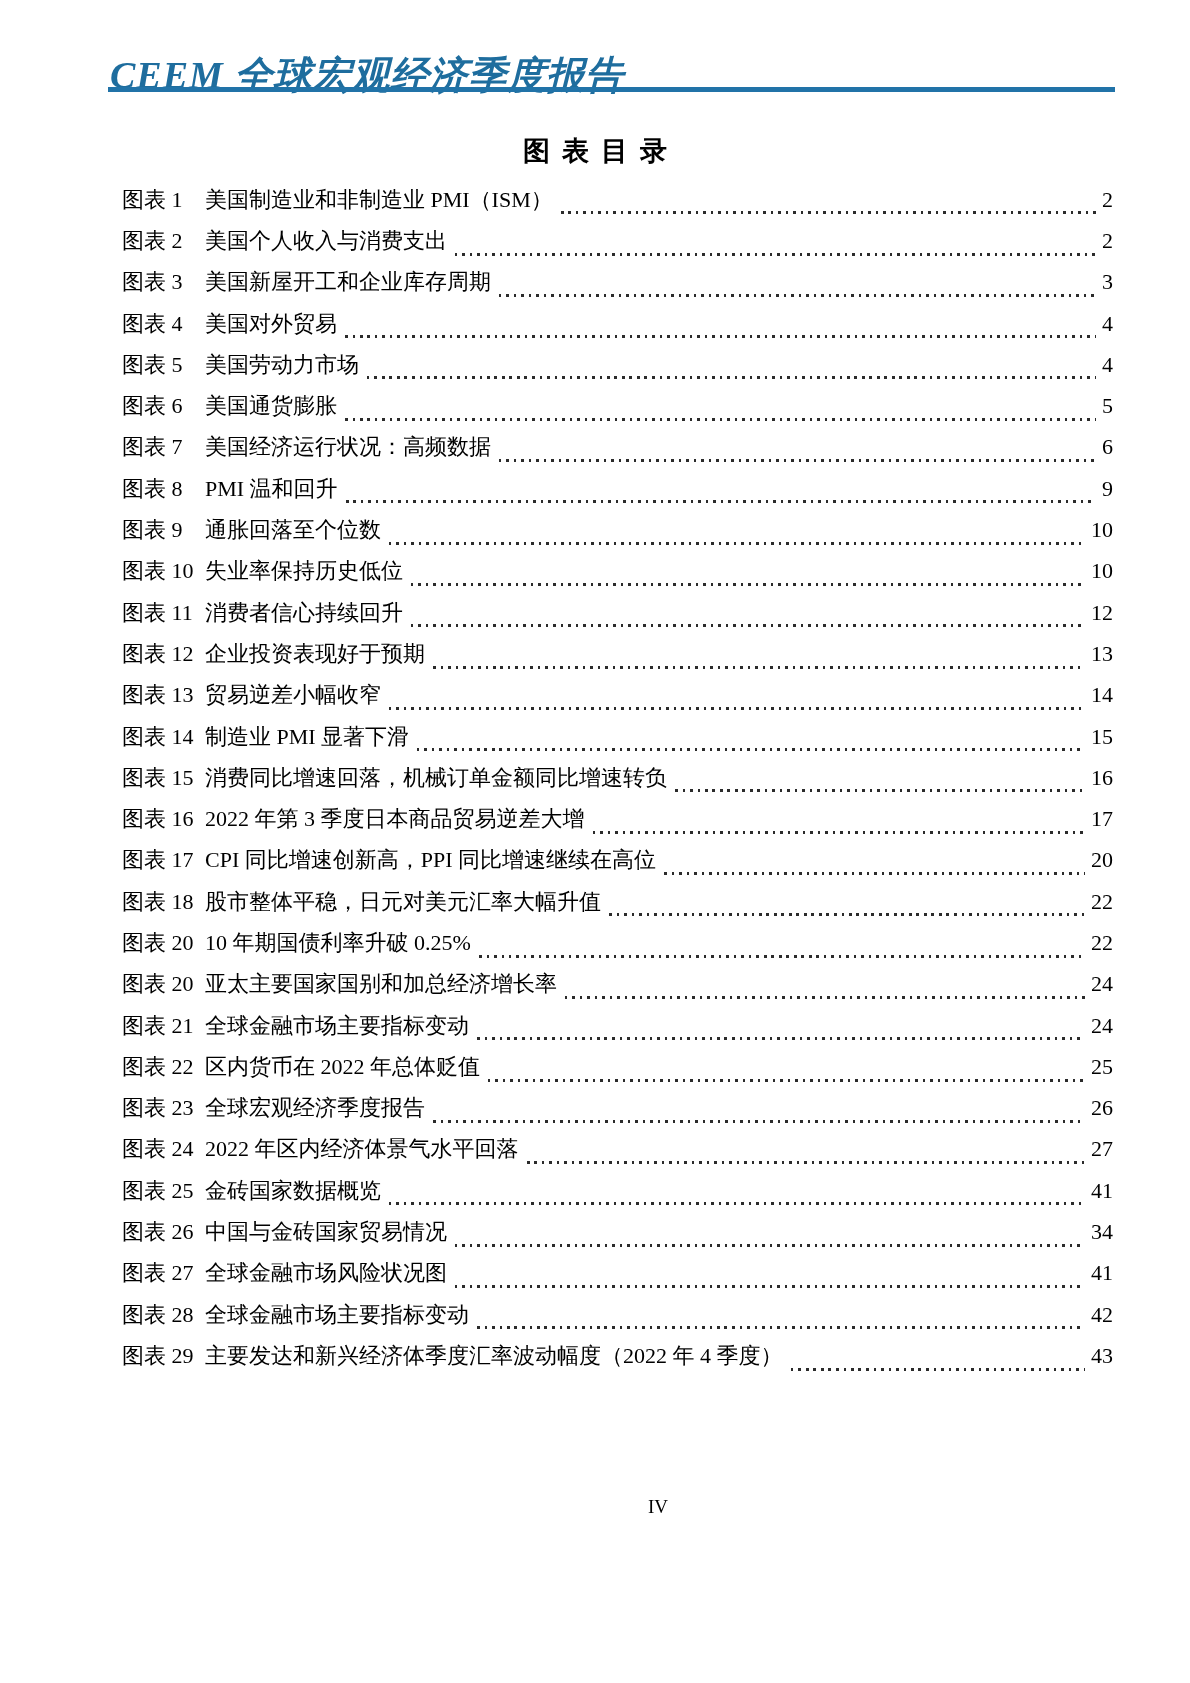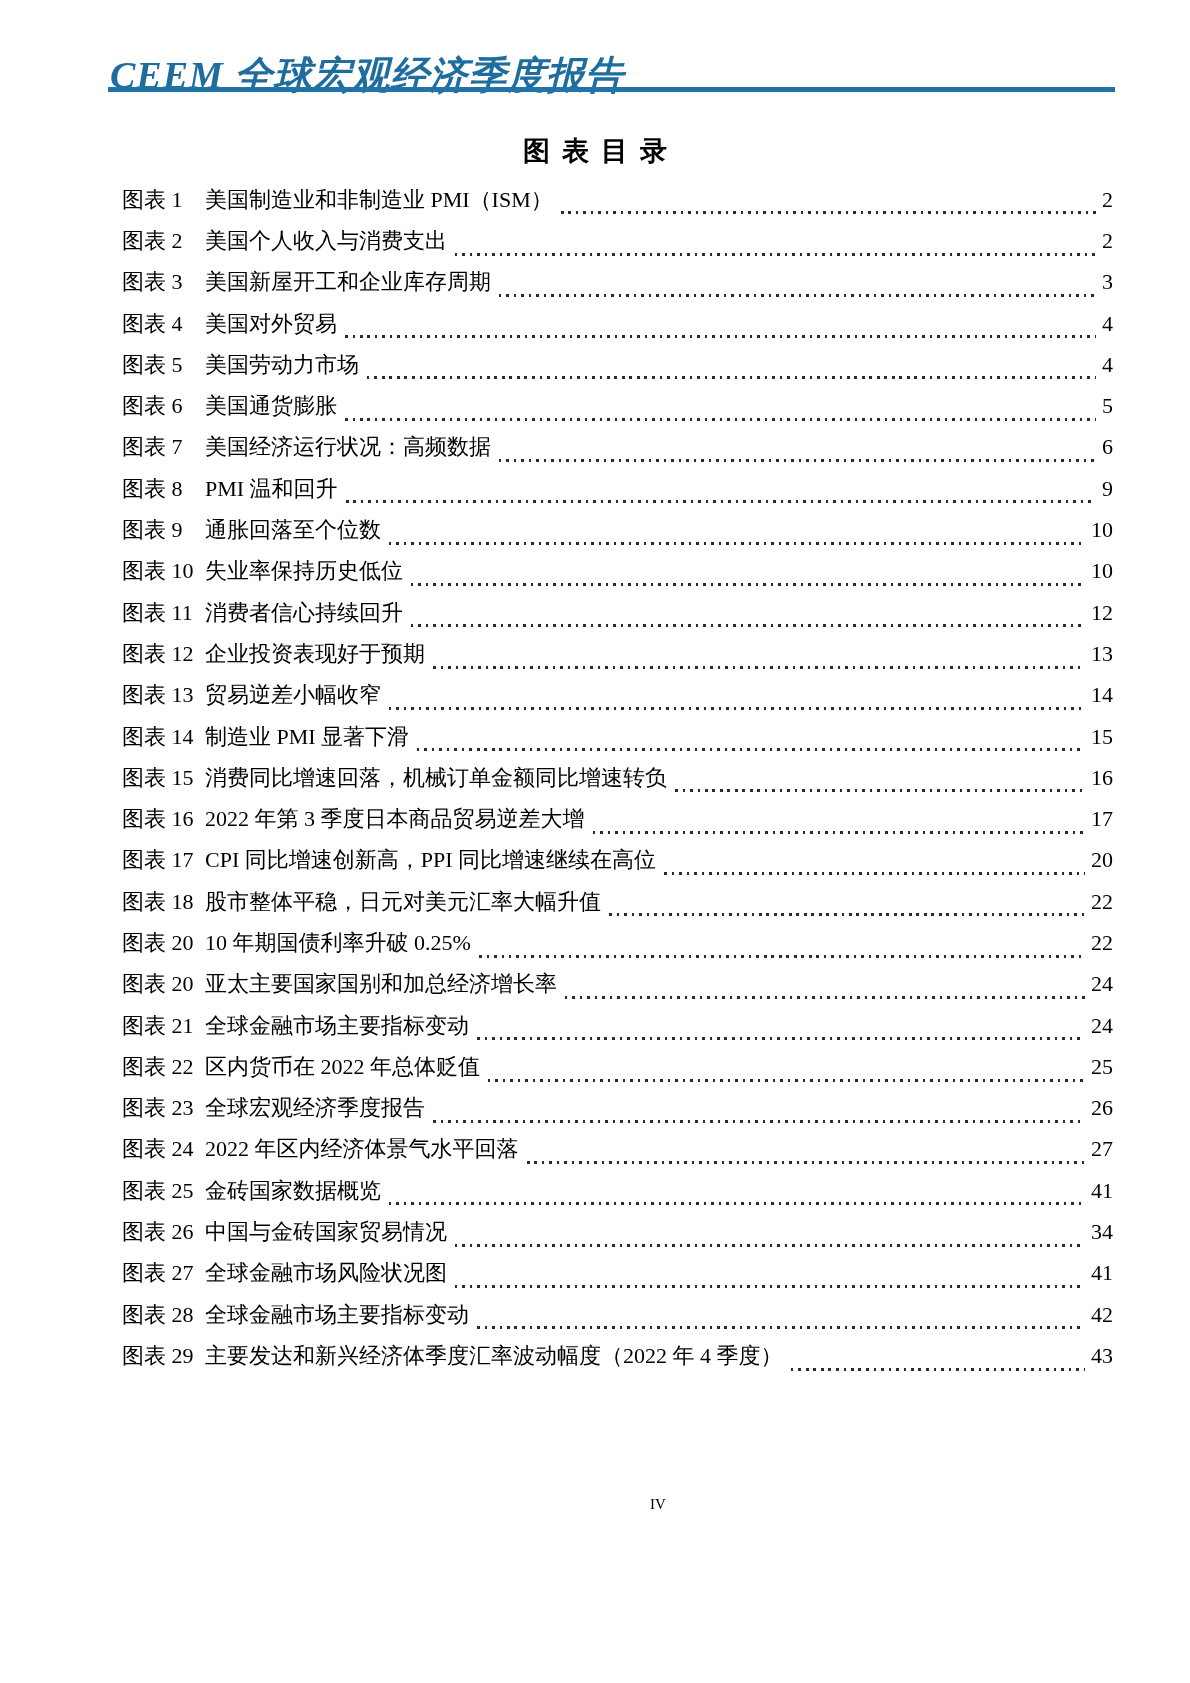--- a/index.html
+++ b/index.html
@@ -78,21 +78,21 @@
   .toc-page {
     flex: 0 0 auto;
     text-align: right;
   }
   .page-footer {
     position: absolute;
     left: 126px;
     top: 1496px;
     width: 1064px;
     text-align: center;
-    font-size: 15px;
+    font-size: 19px;
     color: #000000;
   }
 </style>
 </head>
 <body>
 
 <div class="page-header">CEEM 全球宏观经济季度报告</div>
 
 <div class="header-rule"></div>
 

